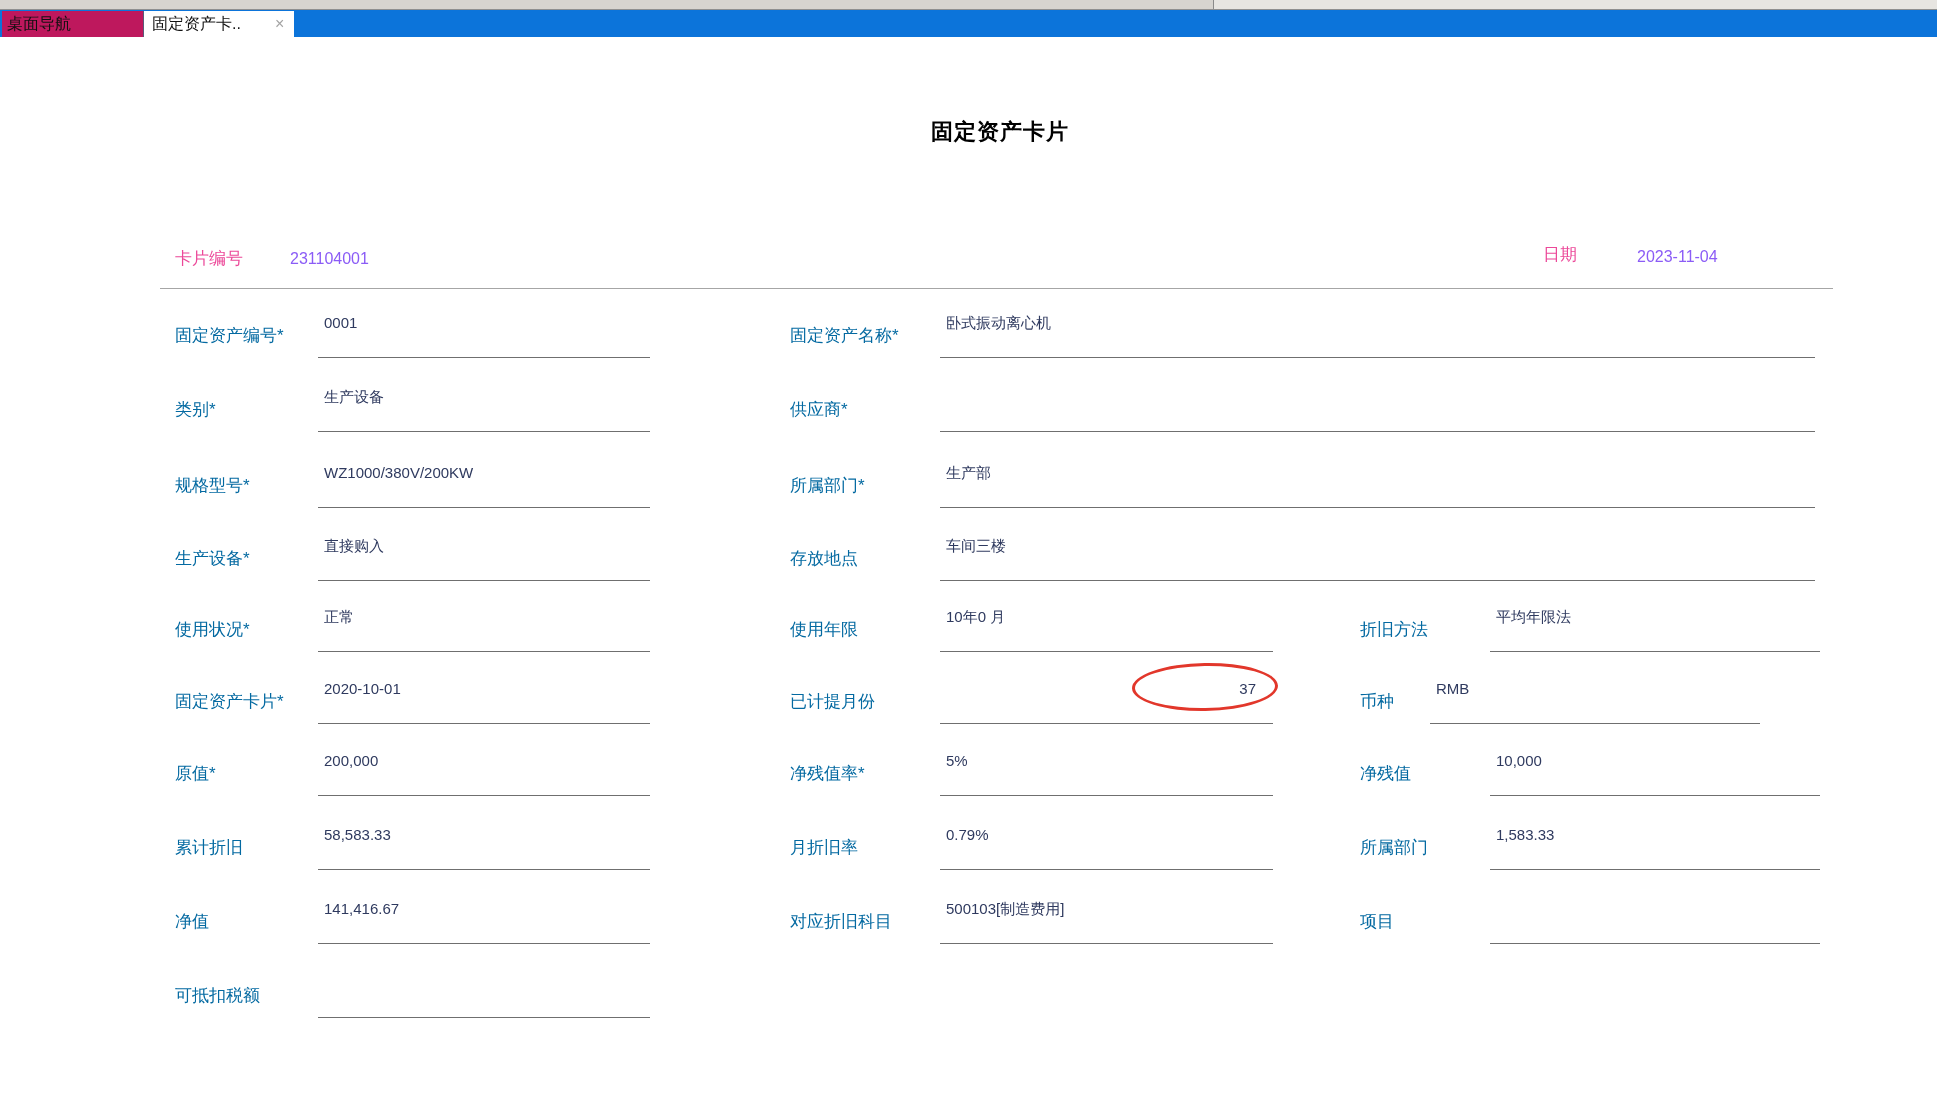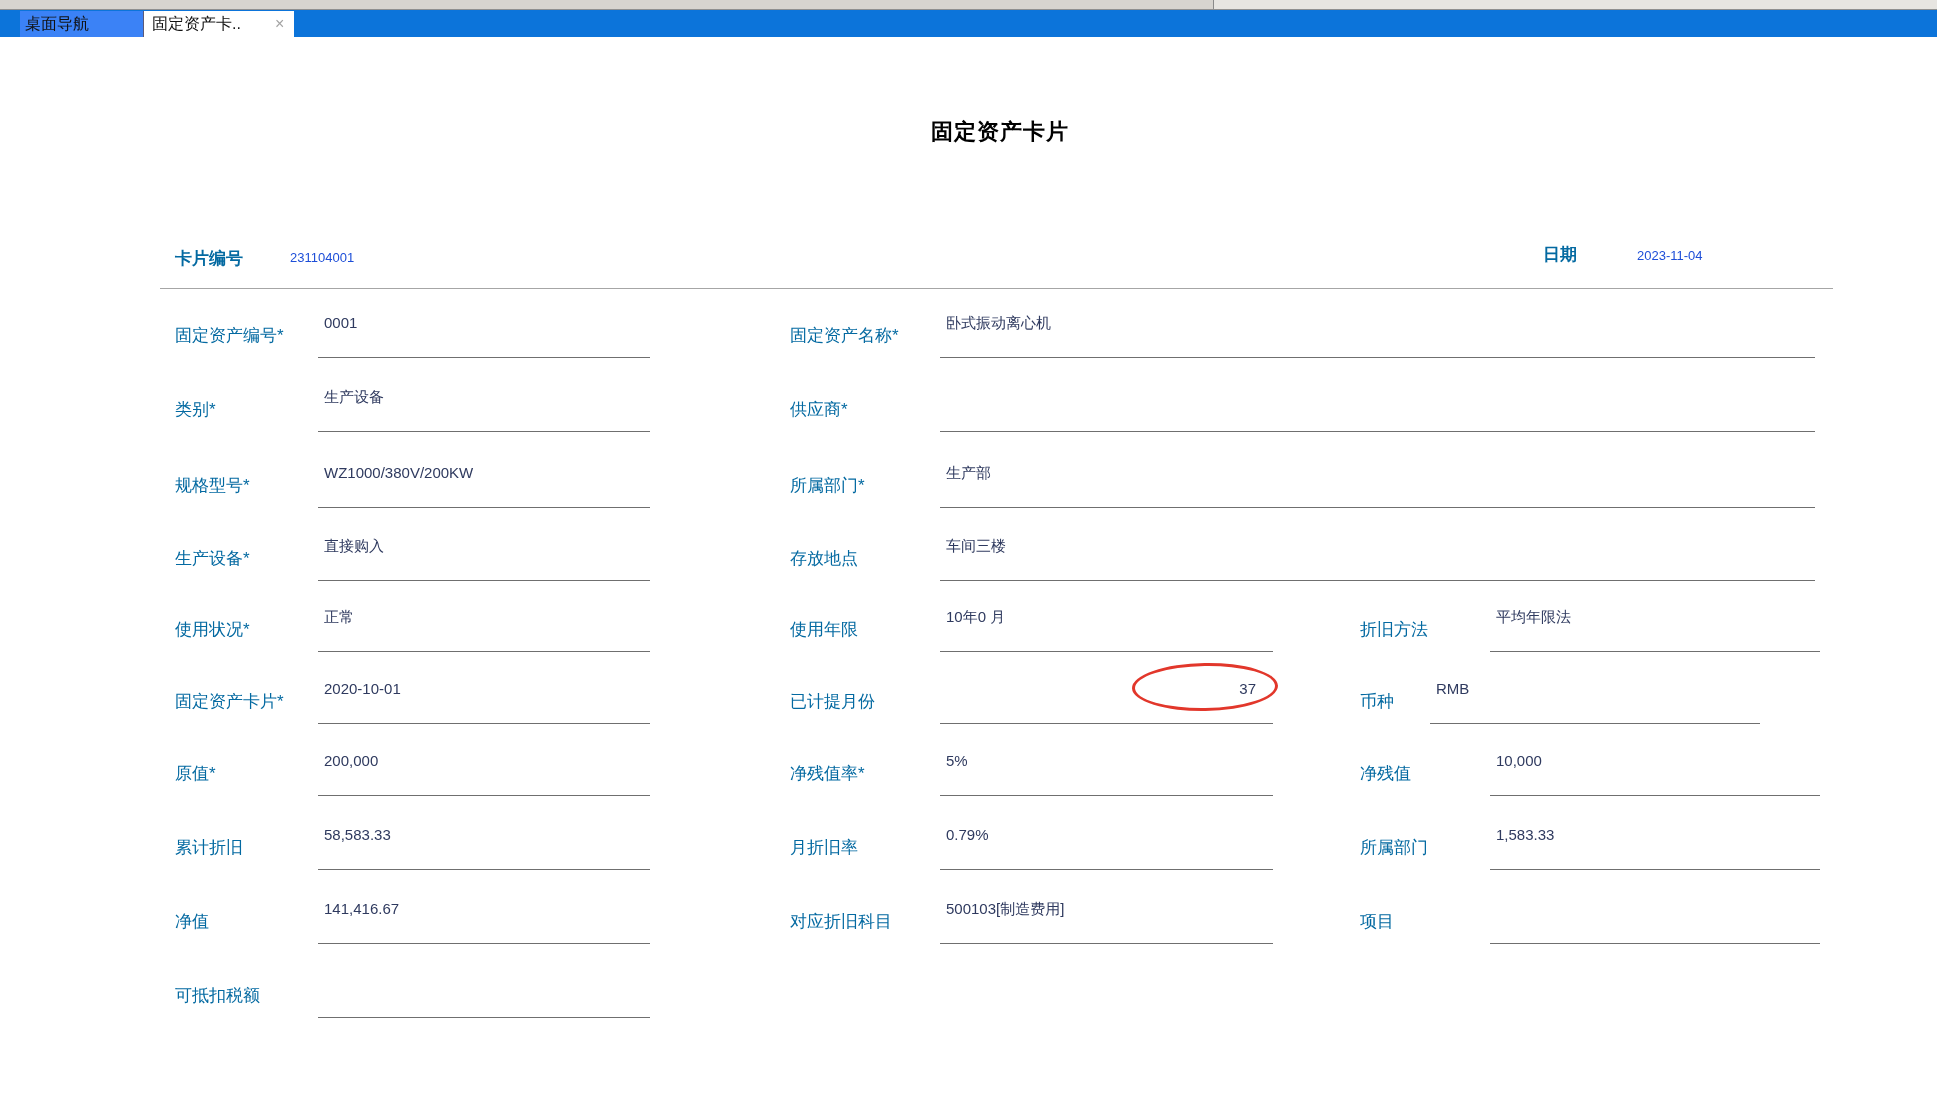--- a/index.html
+++ b/index.html
@@ -23,44 +23,44 @@
   .bluebar{
     position:absolute;left:0;top:10px;width:1937px;height:27px;
     background:#0c74da;
   }
   .tab{
     position:absolute;top:11px;height:26px;line-height:26px;
     font-size:16px;color:#111;white-space:nowrap;
     box-sizing:border-box;
   }
   .tab-inactive{
-    left:20px;width:148px;background:#3b82f6;
+    left:2px;width:148px;background:#be185d;
     border-right:1px solid #8b8ba8;padding-left:5px;
   }
   .tab-active{
     left:143px;width:151px;background:#ffffff;
     border-left:1px solid #5a5a7a;padding-left:8px;
     display:flex;align-items:center;gap:28px;
   }
   .tab-active .tab-label{flex:0 0 auto;}
   .tab-close{
     margin-left:6px;color:#a3a3a3;font-size:16px;line-height:16px;
     cursor:default;
   }
   
   .form-title{
     position:absolute;left:160px;top:117px;width:1680px;
     text-align:center;font-size:22px;font-weight:bold;color:#000;
     letter-spacing:1px;
   }
   .hdr-label{
-    position:absolute;font-size:17px;color:#0369a1;white-space:nowrap;font-weight:bold;
+    position:absolute;font-size:17px;color:#ec4899;white-space:nowrap;
   }
   .hdr-value{
-    position:absolute;font-size:13px;color:#1d4ed8;white-space:nowrap;
+    position:absolute;font-size:16px;color:#8b5cf6;white-space:nowrap;
   }
   .hdr-sep{
     position:absolute;left:160px;top:288px;width:1673px;height:1px;
     background:#a6a6a6;
   }
   .lbl{
     position:absolute;font-size:17px;color:#0369a1;white-space:nowrap;
   }
   .fld{
     position:absolute;height:46px;box-sizing:border-box;

